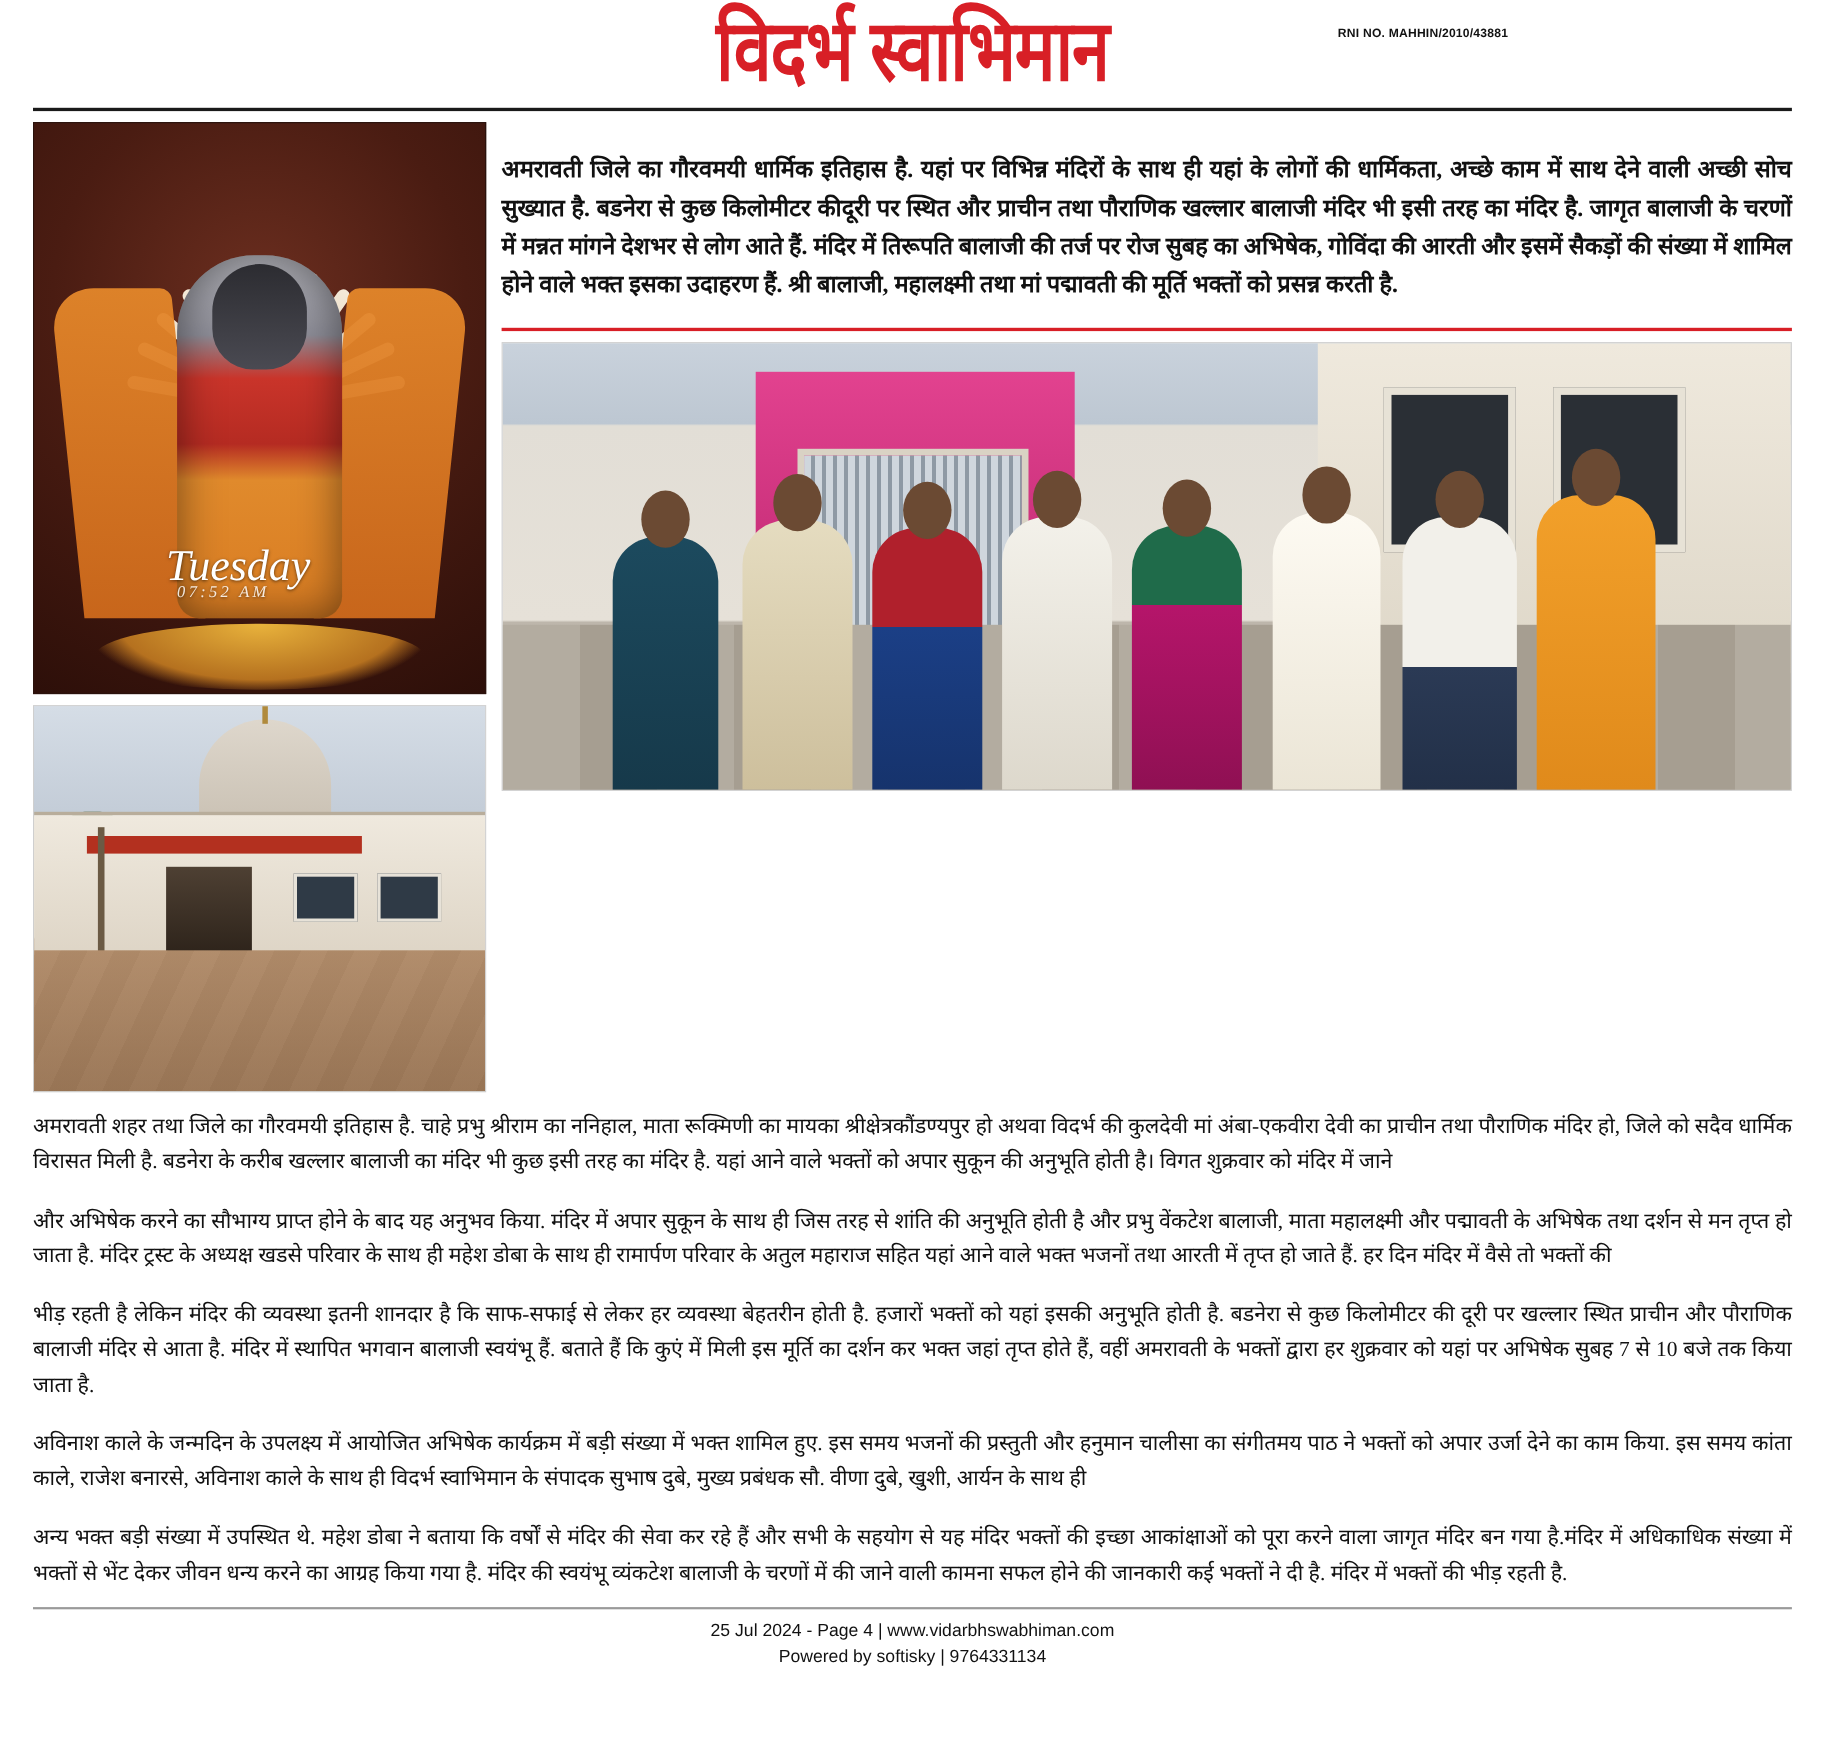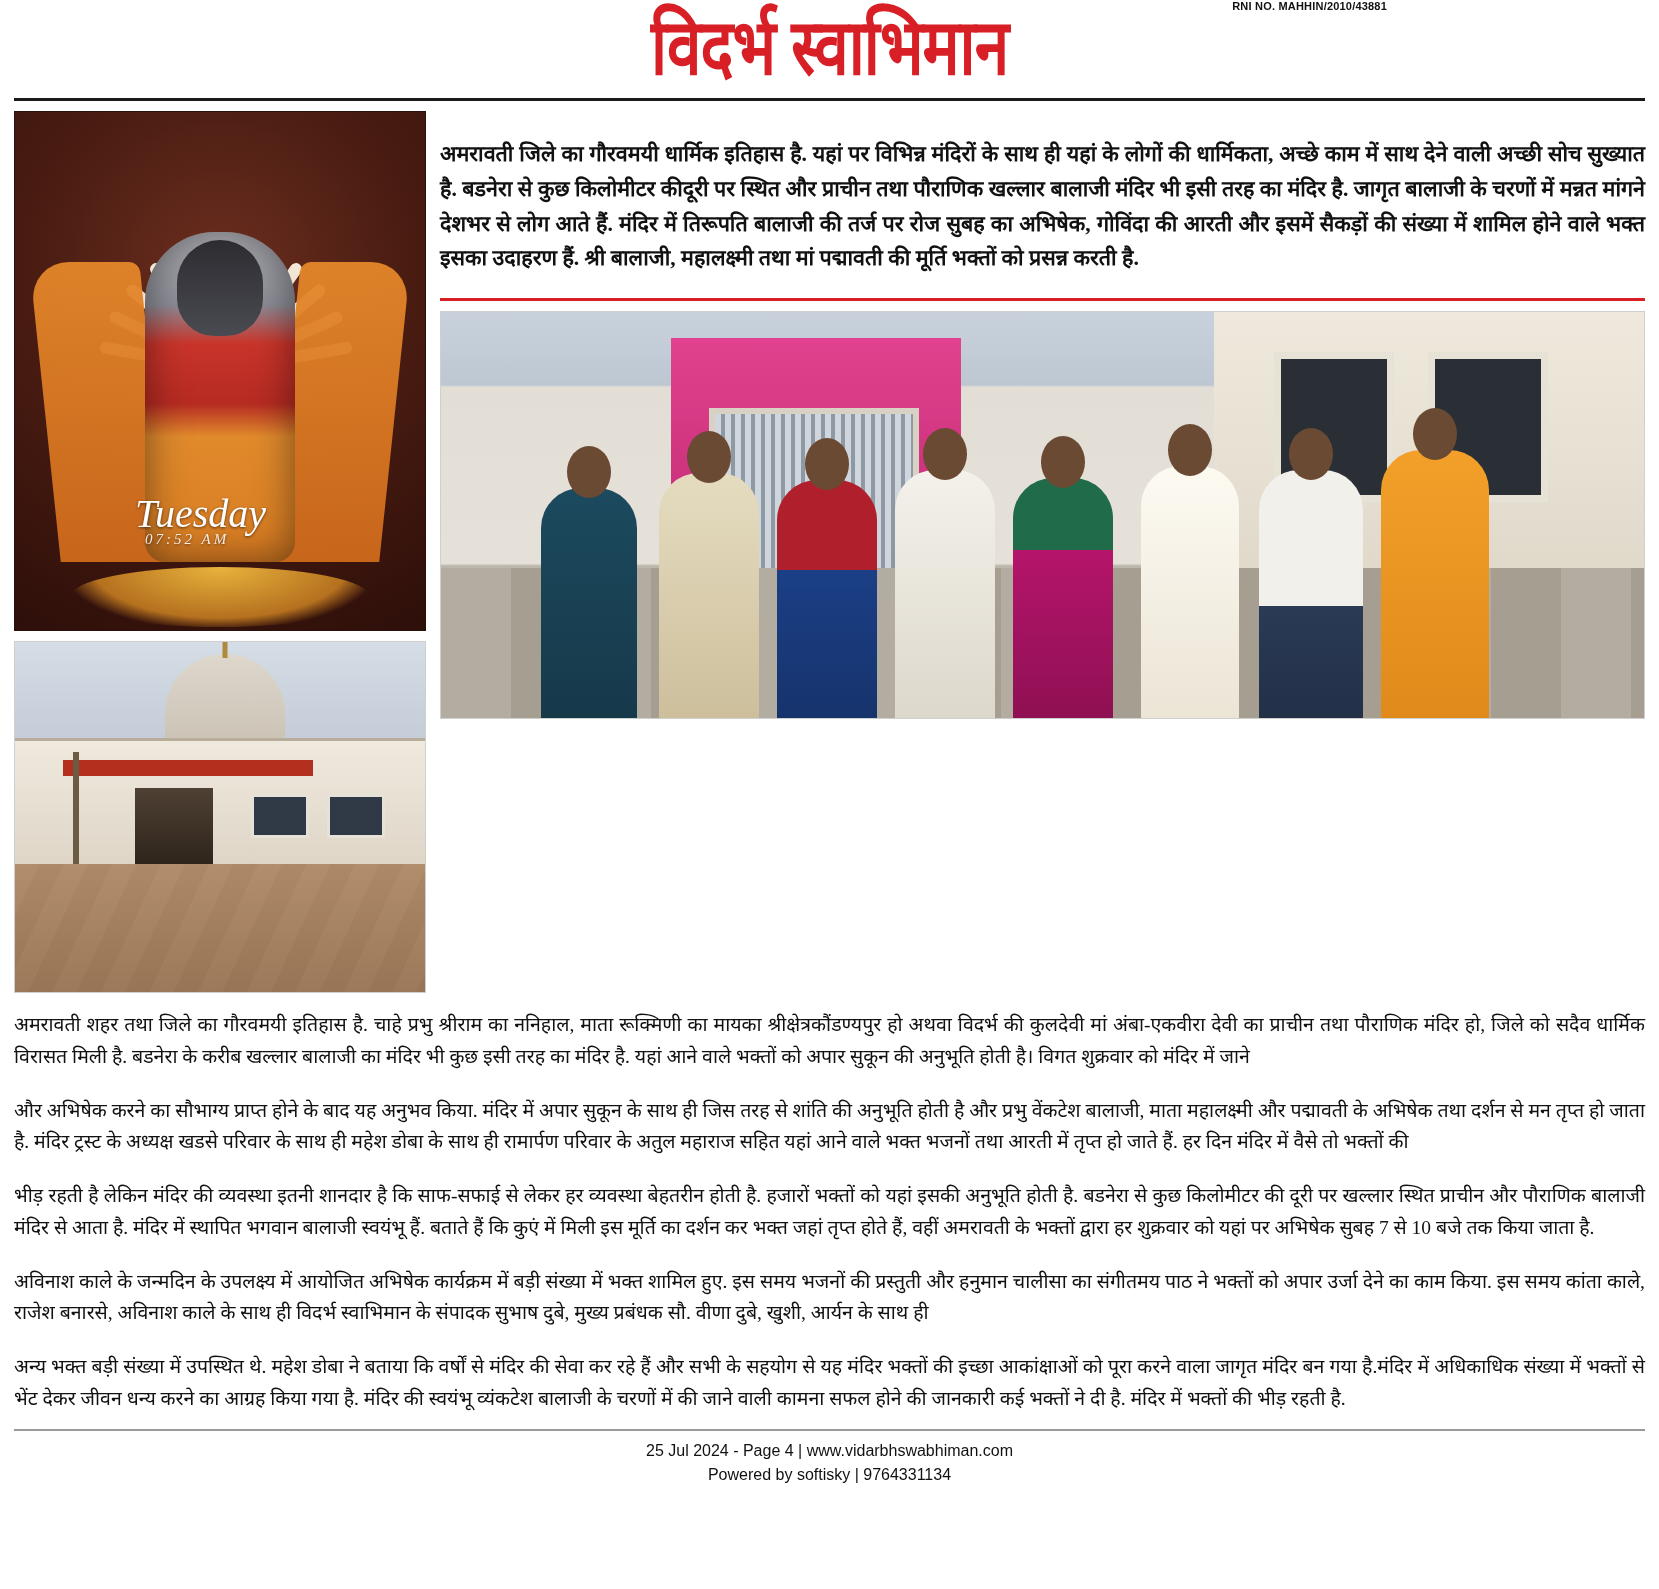--- a/index.html
+++ b/index.html
@@ -12,21 +12,21 @@
     height: 1589px;
     font-family: "Liberation Serif", serif;
     color: #111;
     position: relative;
     overflow: hidden;
   }
   .page {
     position: relative;
     width: 1659px;
     height: 1589px;
-    padding: 0 14px;
+    padding: 0 30px;
   }
 
   
   .masthead {
     position: relative;
     height: 96px;
     display: flex;
     align-items: center;
     justify-content: center;
   }
@@ -36,21 +36,21 @@
     font-size: 62px;
     color: #d81f26;
     letter-spacing: -1px;
     line-height: 1;
     transform: scaleY(1.25);
     white-space: nowrap;
   }
   .rni {
     position: absolute;
     right: 258px;
-    top: 0;
+    top: 25px;
     font-family: "Liberation Sans", sans-serif;
     font-size: 11px;
     font-weight: bold;
     color: #111;
     letter-spacing: 0.2px;
   }
   .masthead-rule {
     height: 3px;
     background: #1a1a1a;
     margin: 2px 0 10px 0;

